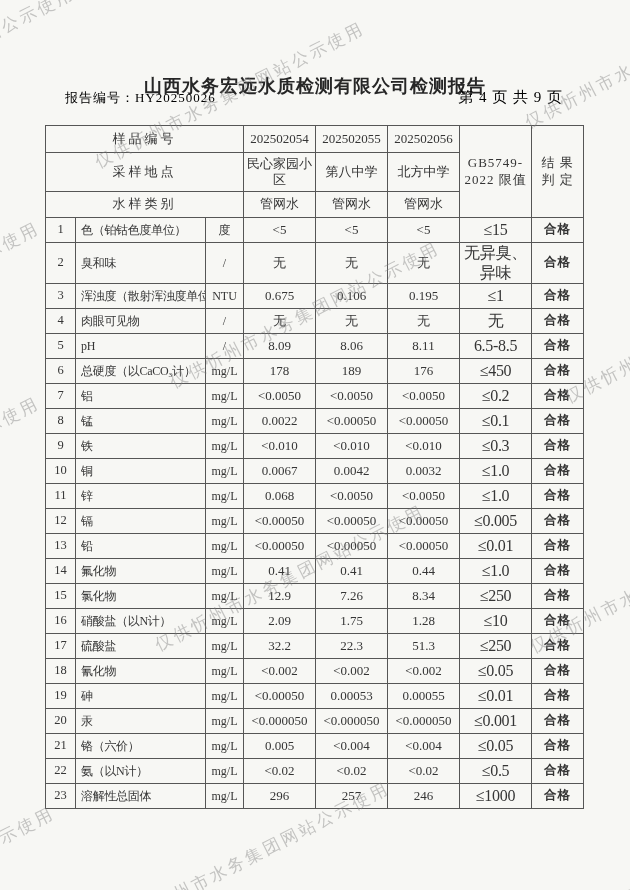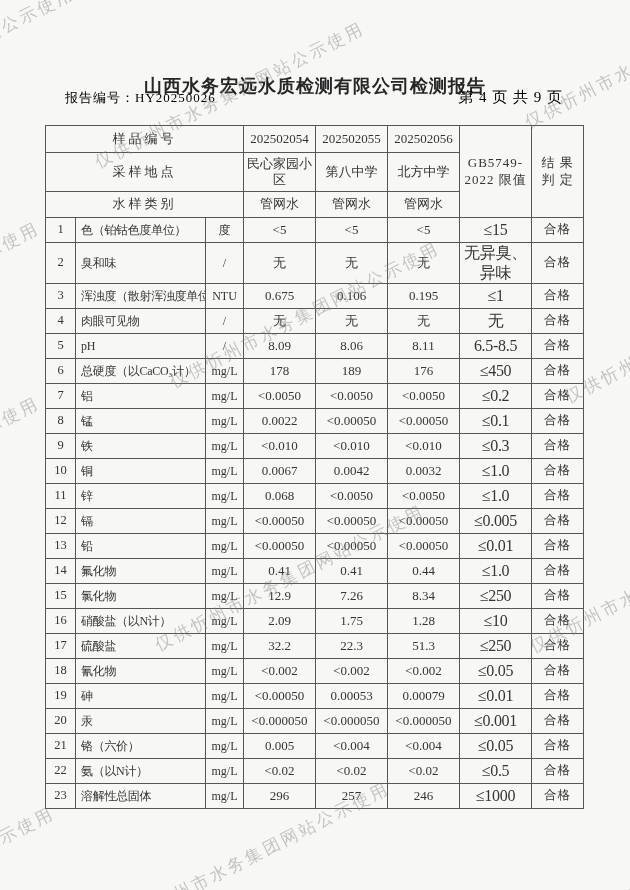--- a/index.html
+++ b/index.html
@@ -68,21 +68,21 @@
     text-align:left;
     font-size:12px;
     letter-spacing:-0.3px;
     white-space:nowrap;
     padding-left:5px;
     margin-left:16px;
   }
   tbody.data td.no-cell{font-size:12.5px;}
   tbody.data td.unit-cell{font-size:12px;}
   tbody.data td.limit-cell{font-size:16px;letter-spacing:-0.3px;}
-  tbody.data td.result-cell{font-size:12.5px;letter-spacing:1px;}
+  tbody.data td.result-cell{font-size:12.5px;letter-spacing:1px;font-weight:bold;}
 </style>
 </head>
 <body>
 
 <div class="page">
 
   <div class="wm-layer">
       <div class="wm" style="left: -60px; top: 60px;">仅供忻州市水务集团网站公示使用</div>
       <div class="wm" style="left: 230px; top: 95px;">仅供忻州市水务集团网站公示使用</div>
       <div class="wm" style="left: 660px; top: 55px;">仅供忻州市水务集团网站公示使用</div>
@@ -323,21 +323,21 @@
           <td>&lt;0.002</td>
           <td class="limit-cell">≤0.05</td>
           <td class="result-cell">合格</td>
         </tr>
         <tr>
           <td class="no-cell">19</td>
           <td class="name-cell">砷</td>
           <td class="unit-cell">mg/L</td>
           <td>&lt;0.00050</td>
           <td>0.00053</td>
-          <td>0.00079</td>
+          <td>0.00055</td>
           <td class="limit-cell">≤0.01</td>
           <td class="result-cell">合格</td>
         </tr>
         <tr>
           <td class="no-cell">20</td>
           <td class="name-cell">汞</td>
           <td class="unit-cell">mg/L</td>
           <td>&lt;0.000050</td>
           <td>&lt;0.000050</td>
           <td>&lt;0.000050</td>

